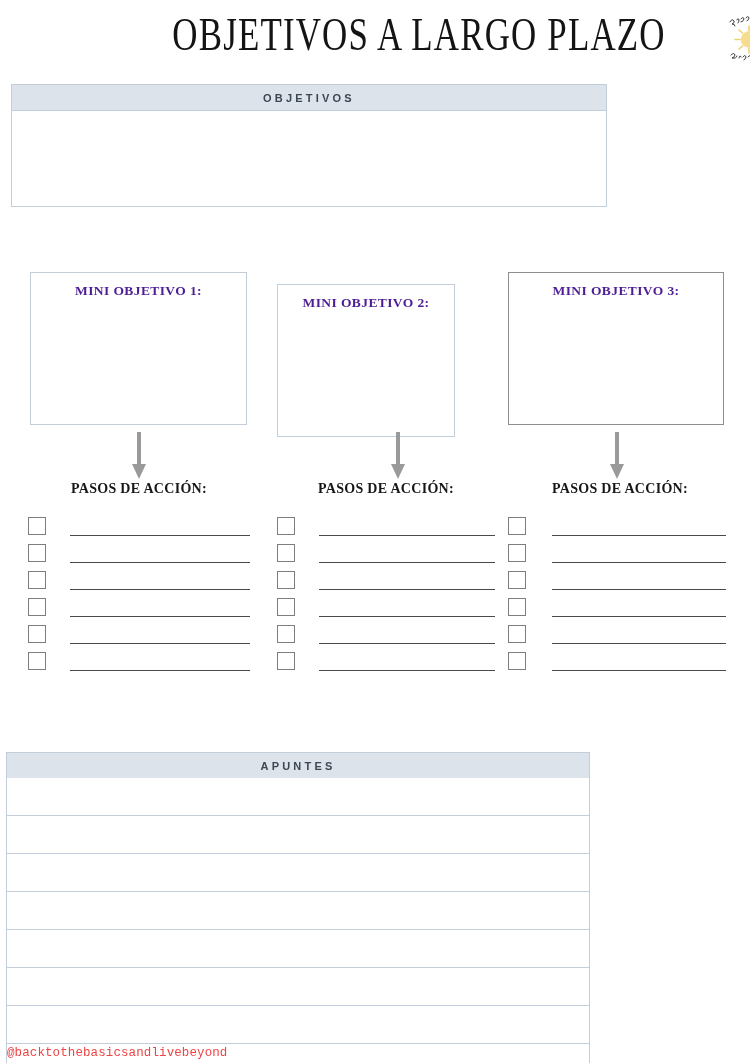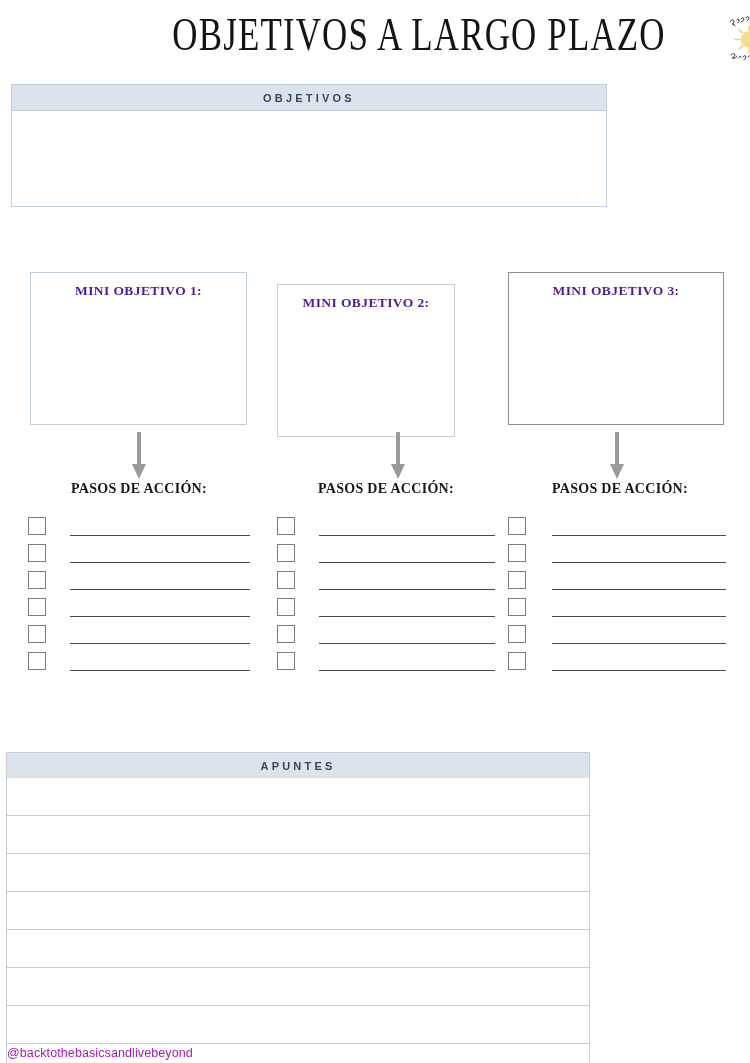--- a/index.html
+++ b/index.html
@@ -163,24 +163,24 @@
     height: 38px;
     border-bottom: 1px solid #c3cedb;
     box-sizing: border-box;
   }
   .apuntes-row:last-child { border-bottom: none; }
 
   
   .footer-handle {
     position: absolute;
     left: 7px; top: 1046px;
-    font-family: Liberation Sans, sans-serif;
+    font-family: Liberation Mono, monospace;
     font-size: 12.5px;
     letter-spacing: 0.1px;
-    color: #a21caf;
+    color: #ef4444;
   }
 </style>
 </head>
 <body>
 
 <div class="header">
   <div class="page-title">OBJETIVOS A LARGO PLAZO</div>
 
   <div class="brand-logo">
     <svg viewBox="0 0 62 62" width="62" height="62" aria-hidden="true">

